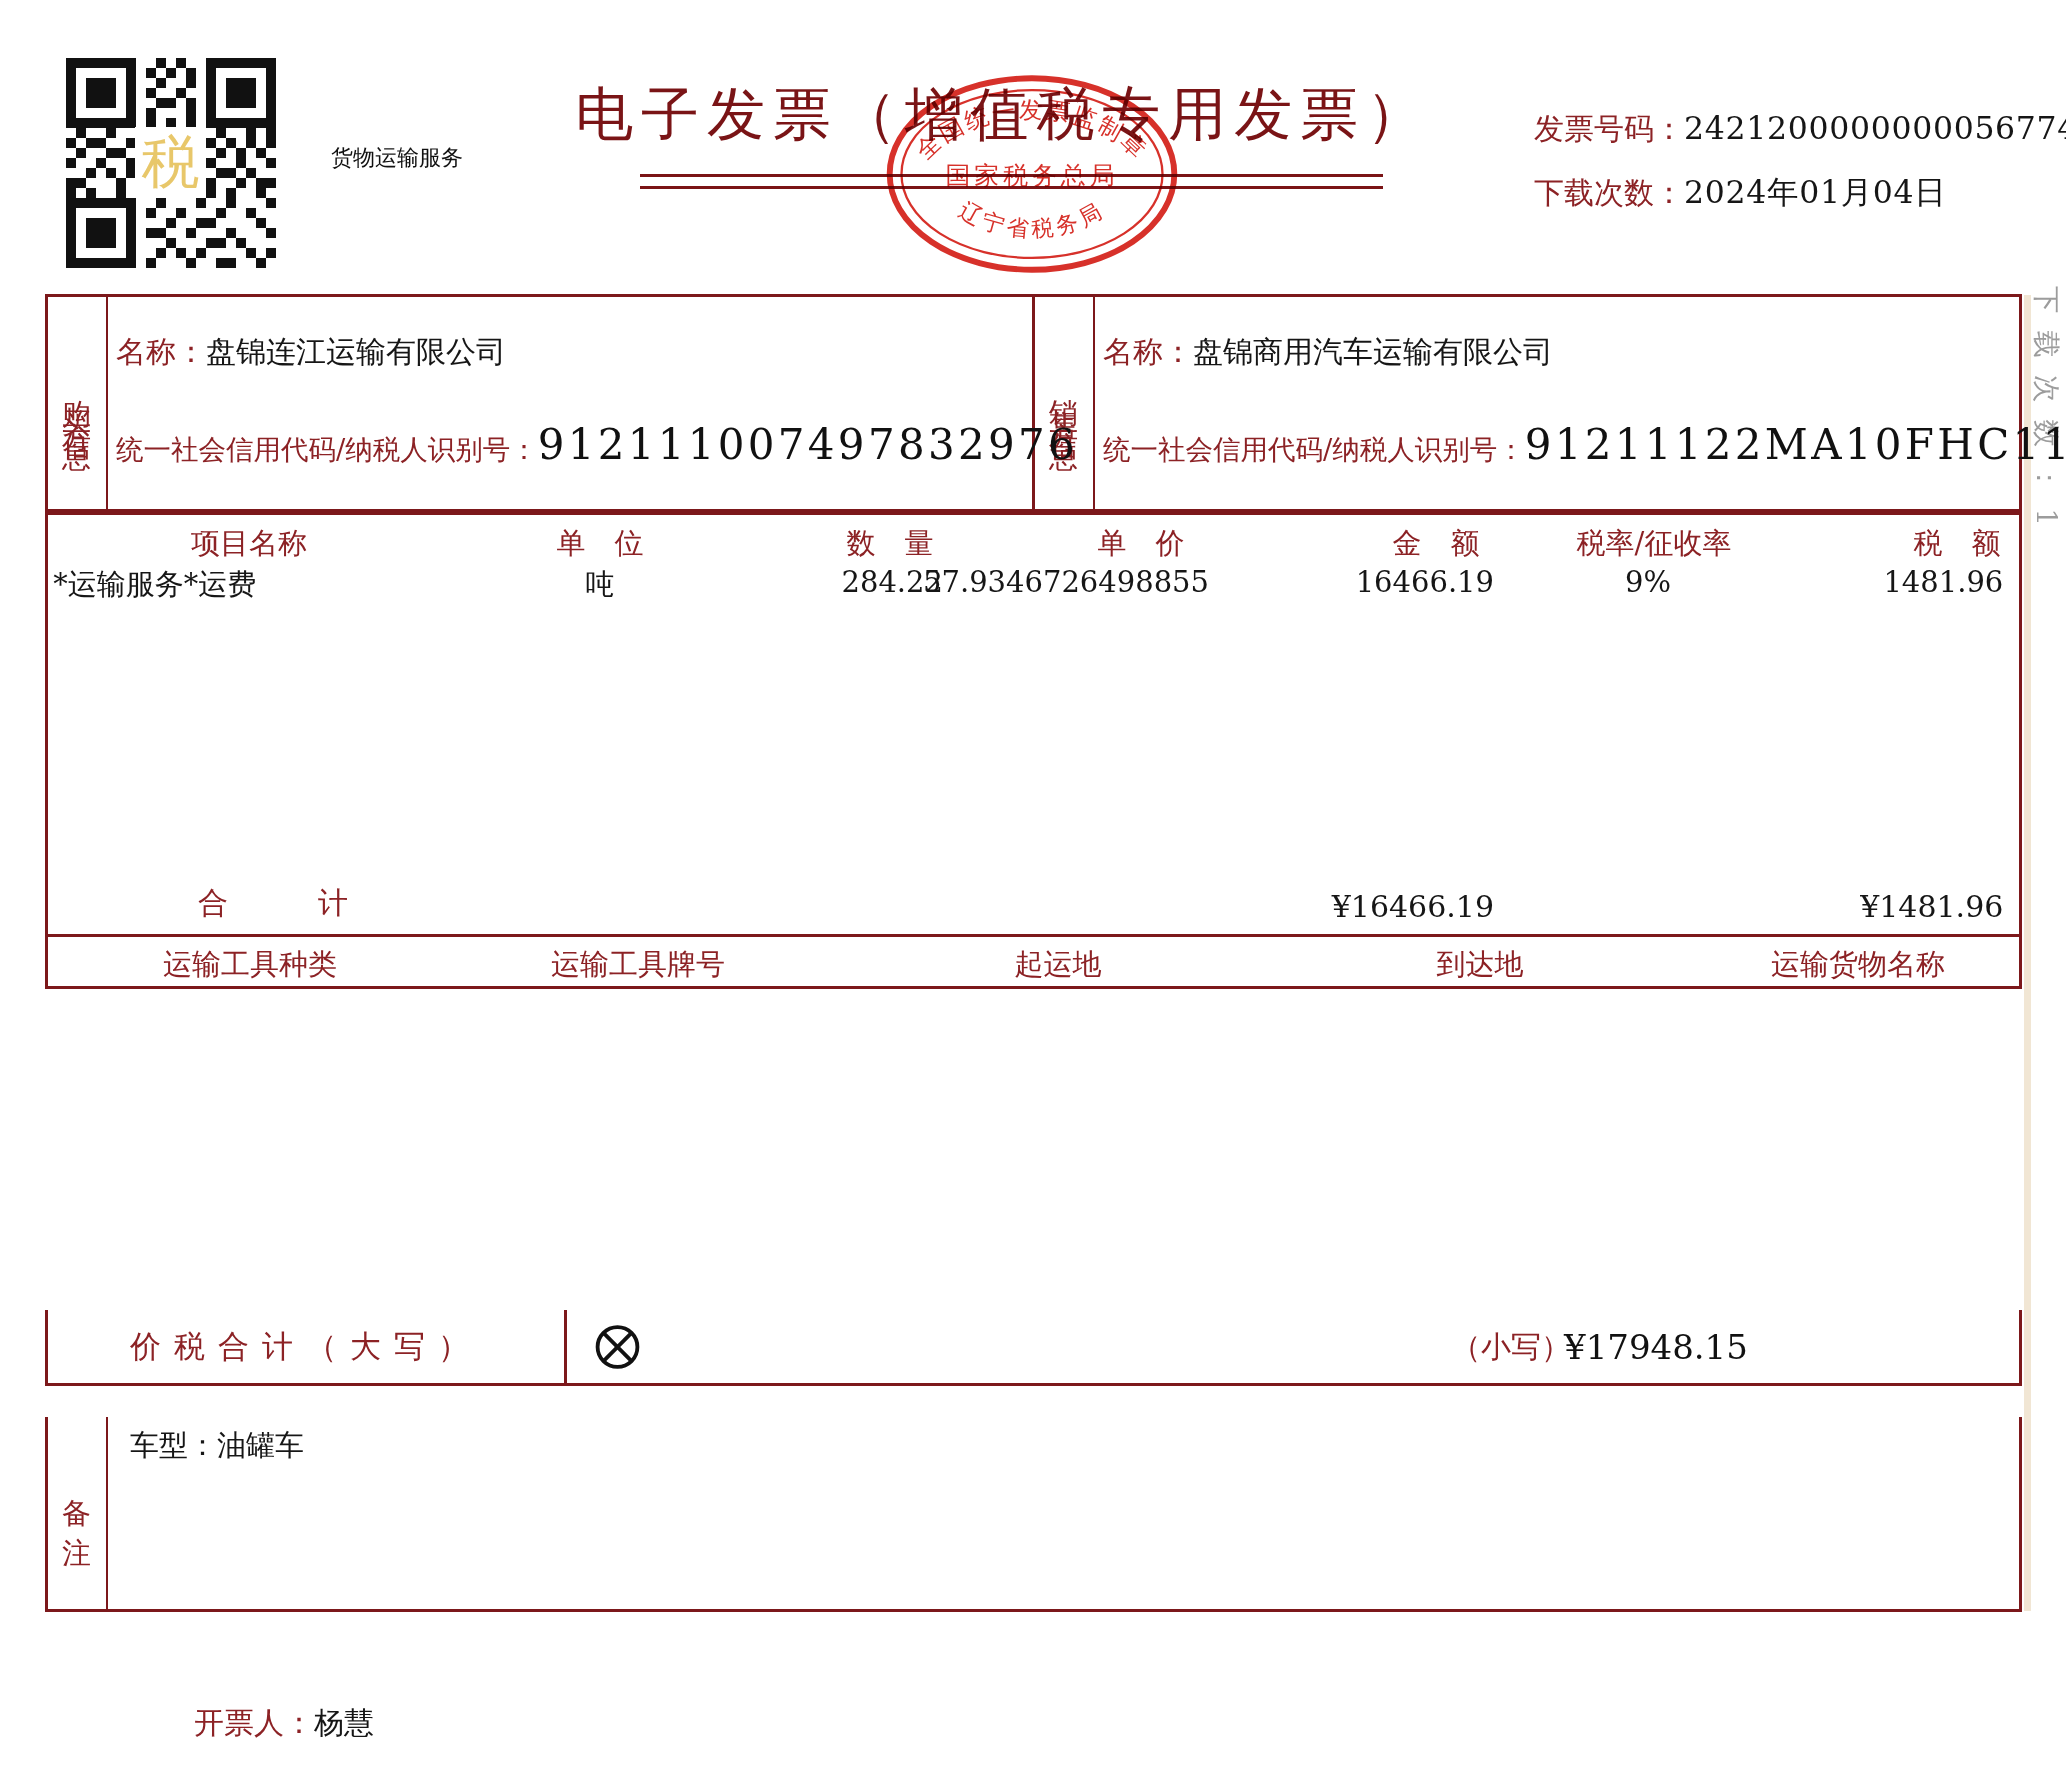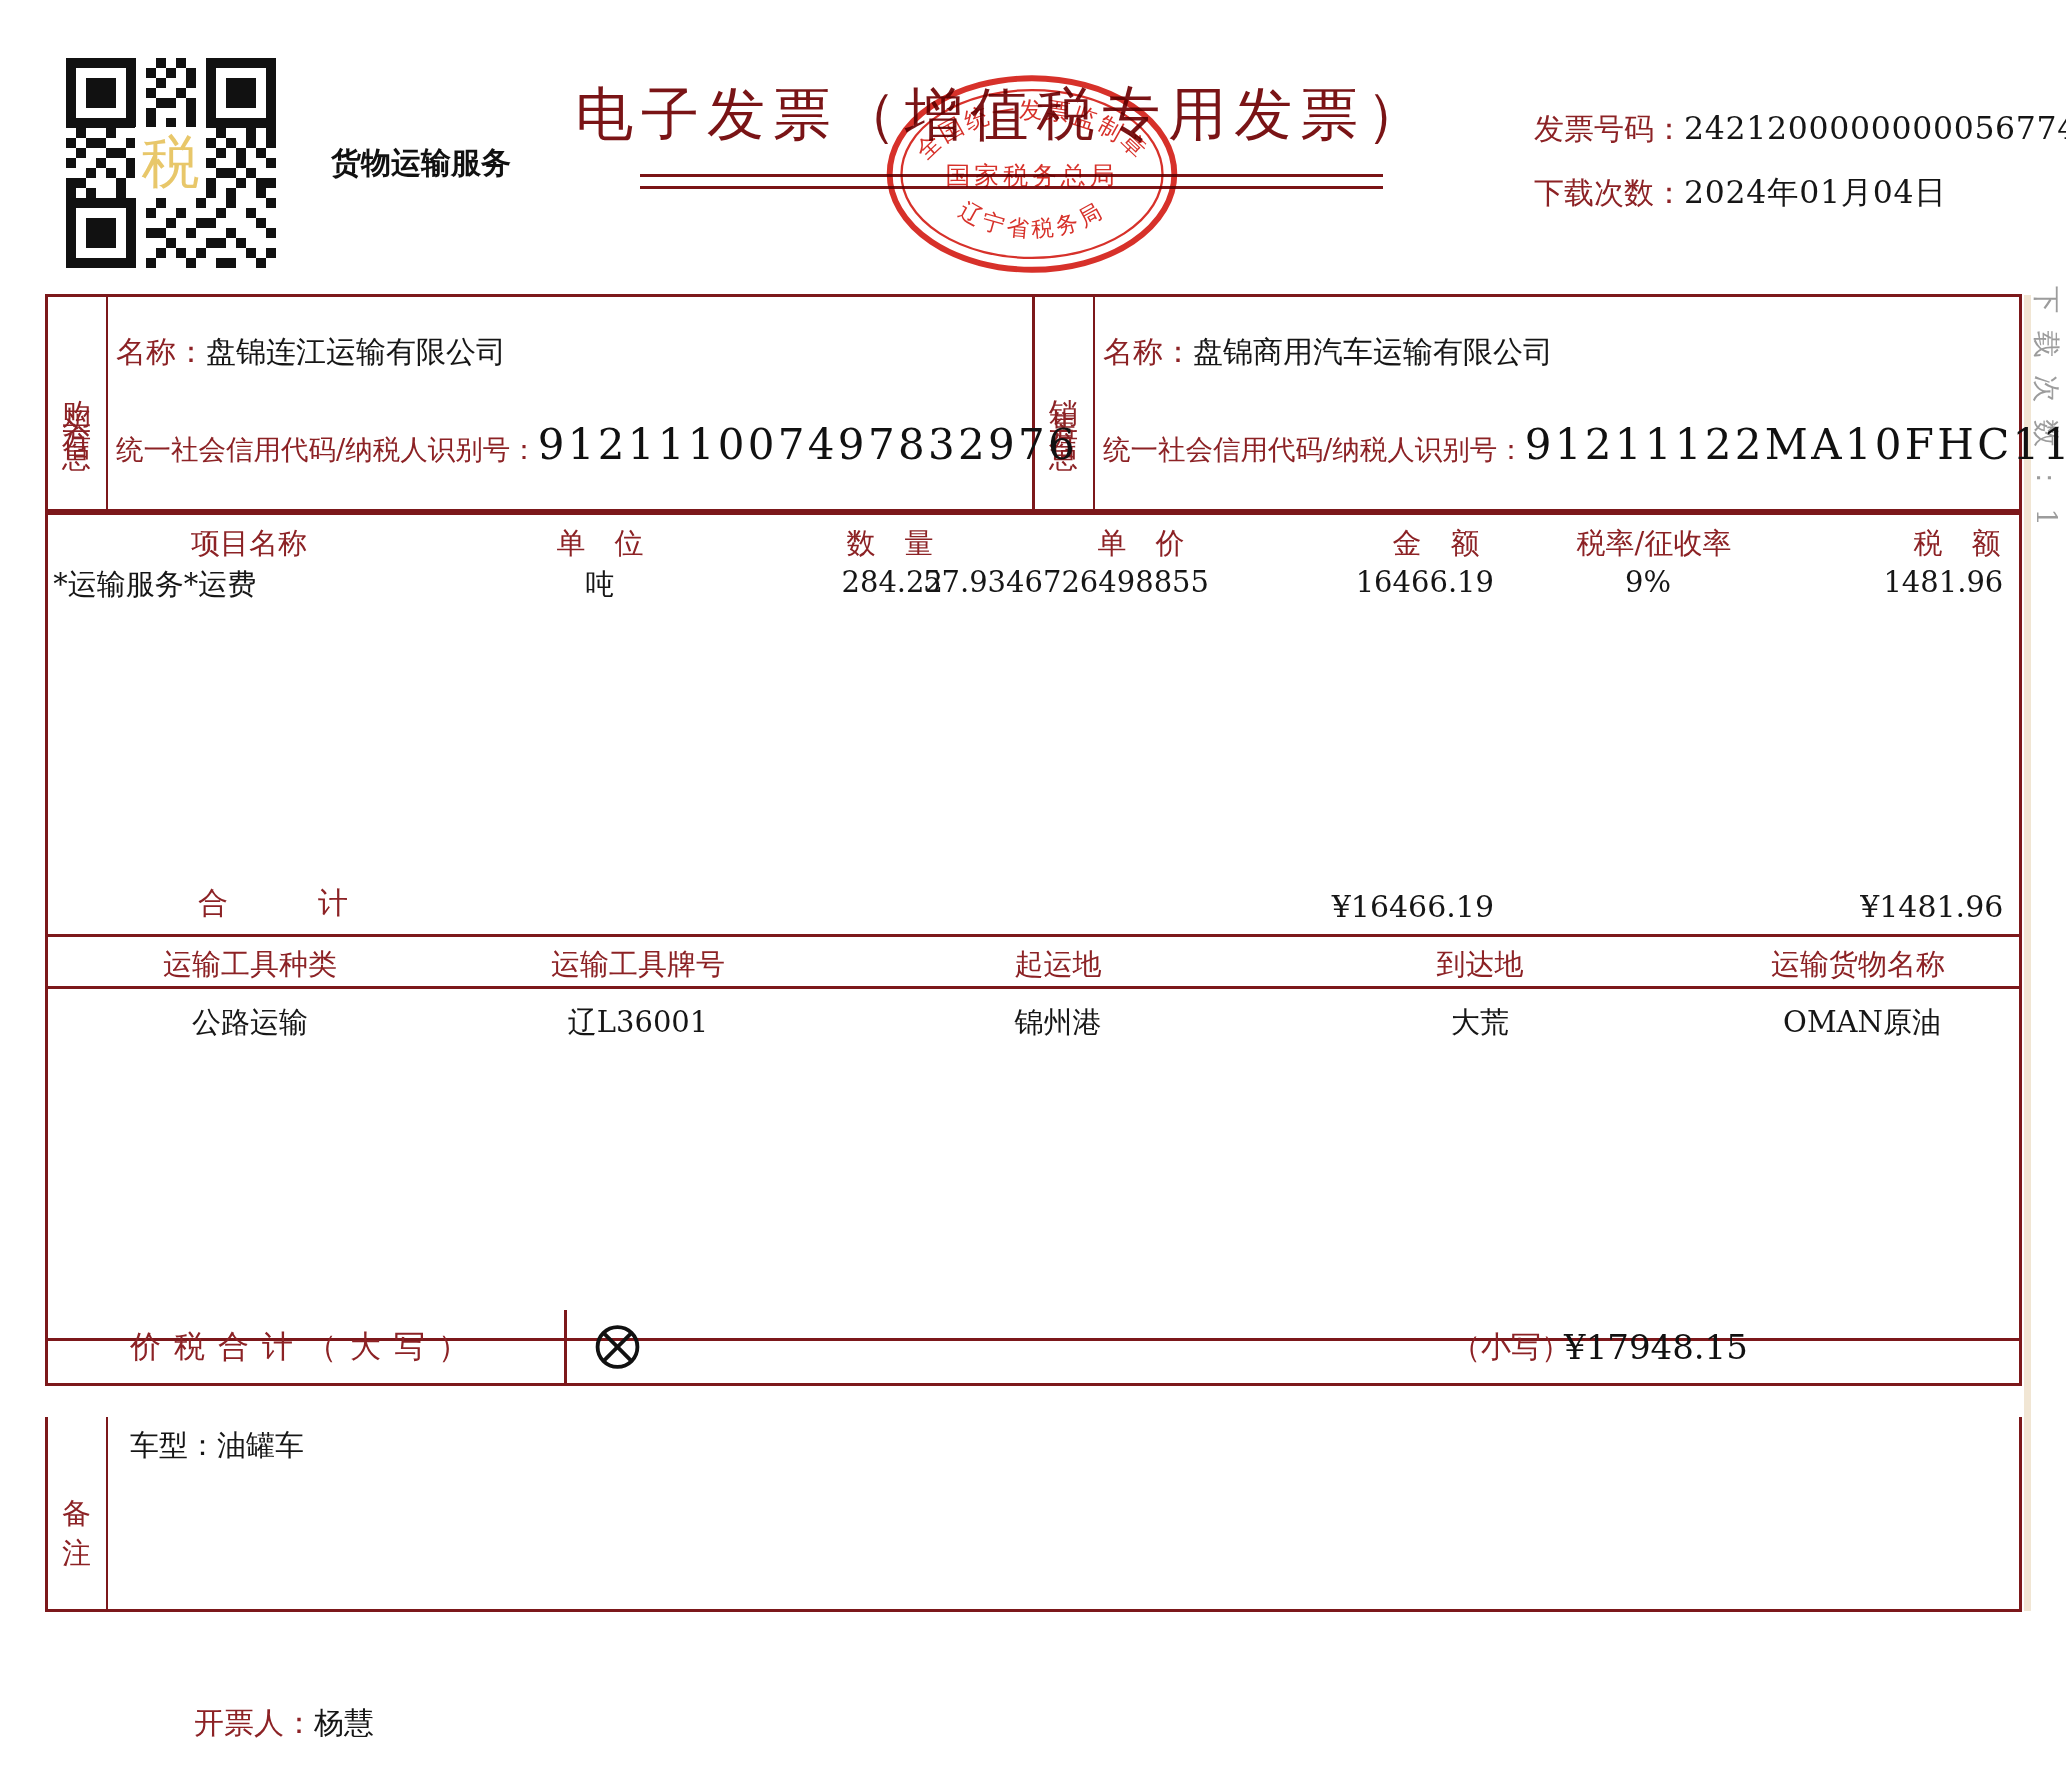--- a/index.html
+++ b/index.html
@@ -5,21 +5,21 @@
   html,body{margin:0;padding:0;background:#fff;}
   .page{position:relative;width:2066px;height:1771px;background:#ffffff;overflow:hidden;
         font-family:"DejaVu Serif","Liberation Serif",serif;color:#1a1a1a;}
   .maroon{color:#8c2225;}
   .blk{color:#161616;}
 
   
   .qr{position:absolute;left:66px;top:58px;width:210px;height:210px;}
   .qr-tax{position:absolute;left:135px;top:127px;width:71px;height:71px;background:#fff;
           display:flex;align-items:center;justify-content:center;font-size:58px;color:#e8c76a;}
-  .service{position:absolute;left:331px;top:143px;font-size:30px;color:#111;font-weight:bold;}
+  .service{position:absolute;left:331px;top:143px;font-size:22px;color:#111;}
   .title{position:absolute;left:551px;top:76px;width:905px;text-align:center;
          font-size:58px;color:#7a1416;letter-spacing:7.9px;white-space:nowrap;}
   .title-line{position:absolute;left:640px;width:743px;height:3.3px;background:#7a1416;}
   .l1{top:174px}.l2{top:186px}
   .stamp{position:absolute;left:885px;top:73px;width:294px;height:202px;mix-blend-mode:multiply;}
   .meta{position:absolute;left:1534px;font-size:30px;white-space:nowrap;}
   .meta .num{font-size:31.5px;letter-spacing:0.7px;}
   .meta1{top:109px}.meta2{top:172px}
   .download{position:absolute;left:2028px;top:286px;writing-mode:vertical-rl;text-orientation:sideways;
             font-size:27.5px;color:#9c9c9c;letter-spacing:17px;white-space:nowrap;}
@@ -176,27 +176,20 @@
   </div>
 
   <div class="bx trans-head">
     <span class="th-c" style="left:202px">运输工具种类</span>
     <span class="th-c" style="left:590px">运输工具牌号</span>
     <span class="th-c" style="left:1010px">起运地</span>
     <span class="th-c" style="left:1432px">到达地</span>
     <span class="th-c" style="left:1810px">运输货物名称</span>
   </div>
 
-  <div class="bx trans-body">
-    <span class="tb-c" style="left:202px">公路运输</span>
-    <span class="tb-c" style="left:590px">辽L36001</span>
-    <span class="tb-c" style="left:1010px">锦州港</span>
-    <span class="tb-c" style="left:1432px">大荒</span>
-    <span class="tb-c" style="left:1814px">OMAN原油</span>
-  </div>
 
   <div class="bx sum-row">
     <div class="sum-label-cell">价税合计（大写）</div>
     <div class="sum-content">
       <svg class="otimes" width="49" height="49" viewBox="0 0 64 64">
         <circle cx="32" cy="32" r="26" fill="none" stroke="#111" stroke-width="5"></circle>
         <line x1="14" y1="14" x2="50" y2="50" stroke="#111" stroke-width="5"></line>
         <line x1="50" y1="14" x2="14" y2="50" stroke="#111" stroke-width="5"></line>
       </svg>
       <span class="small-lab">（小写）</span>

